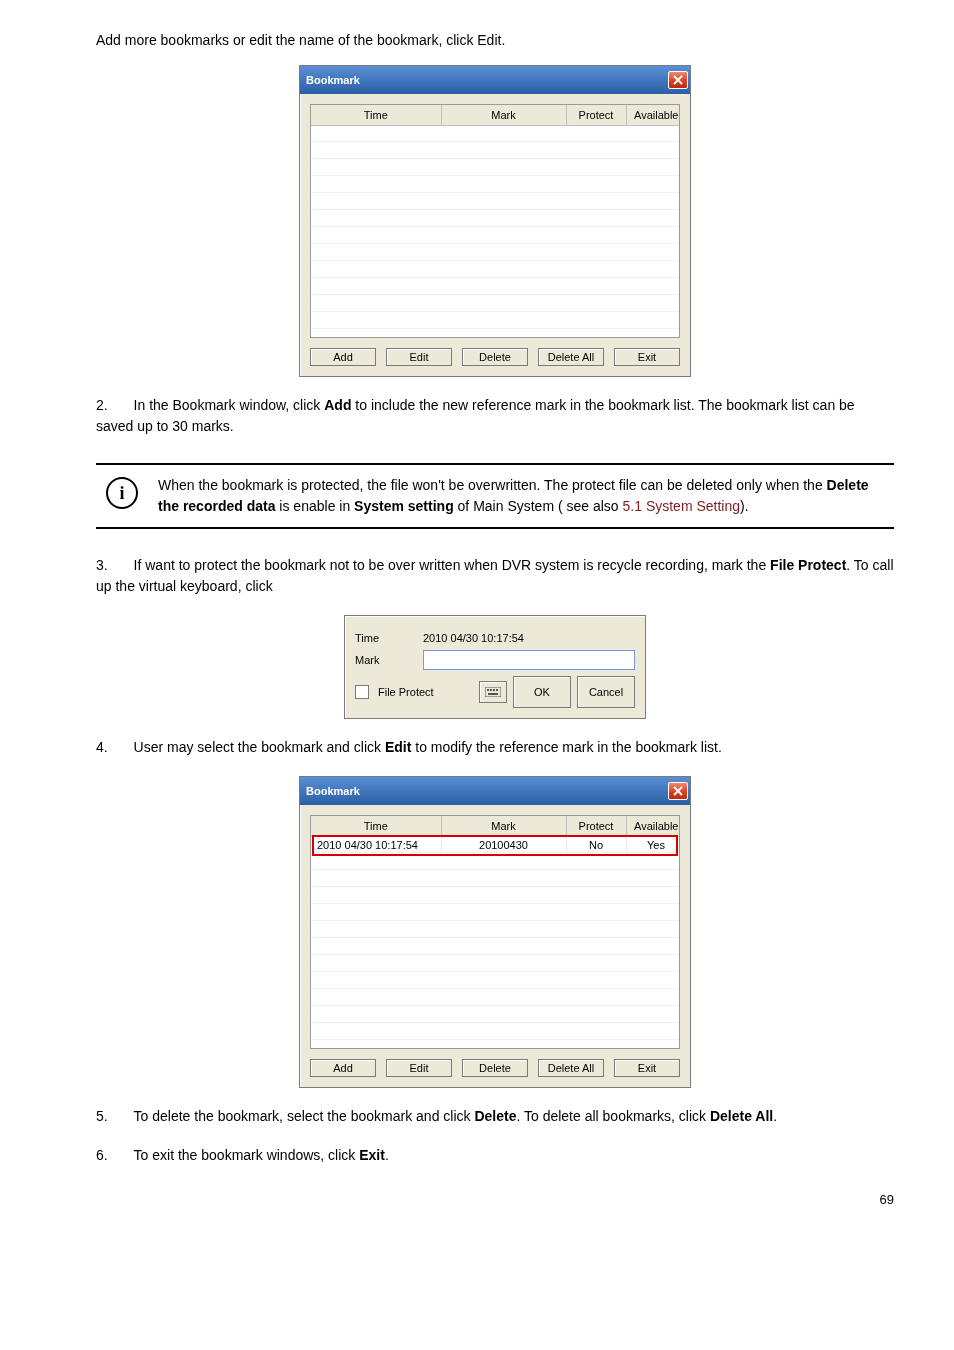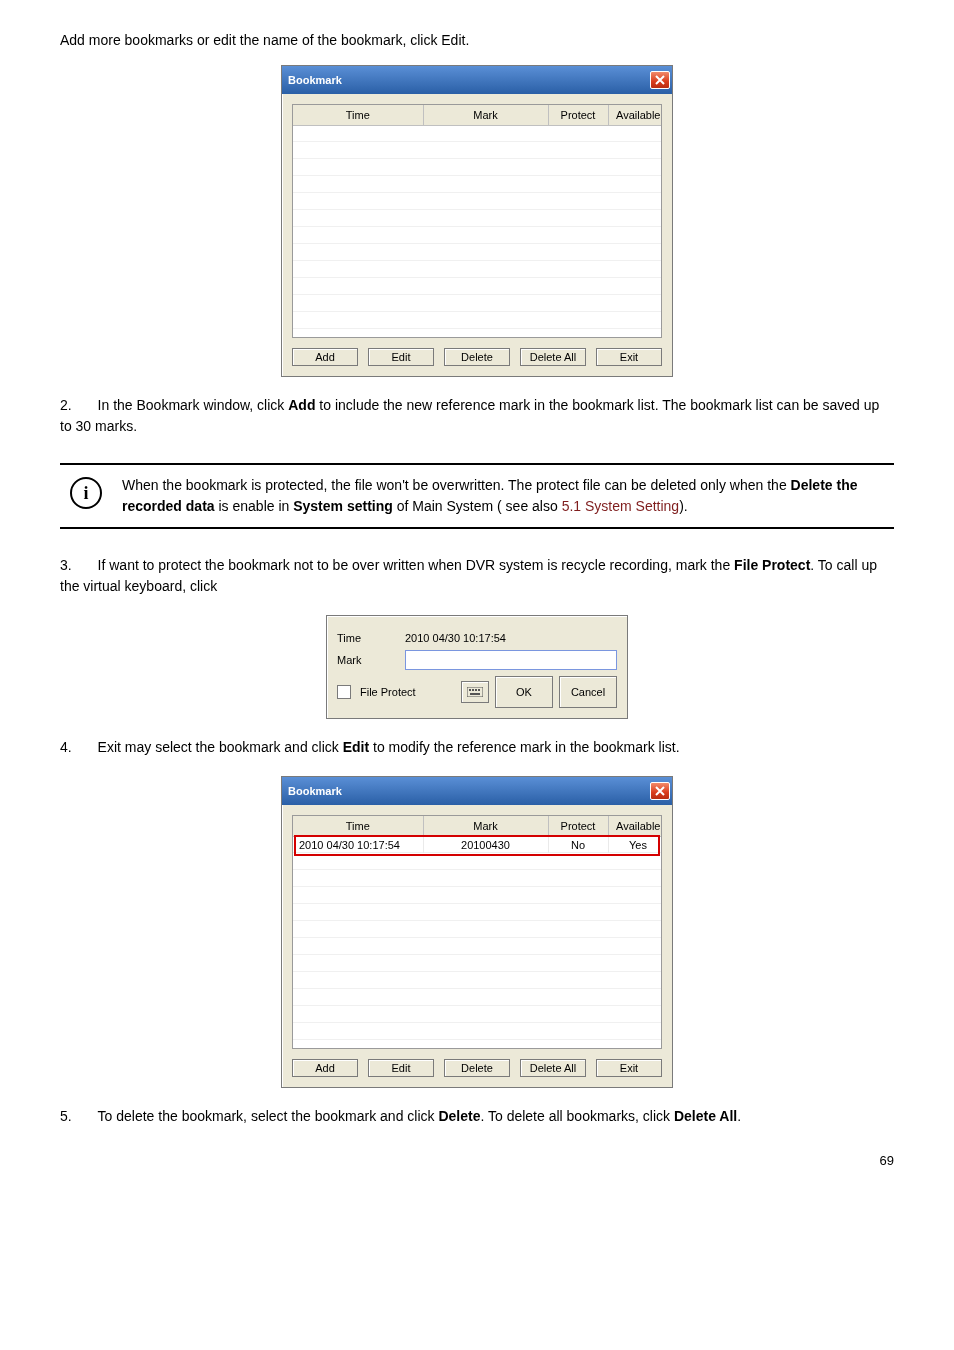--- a/index.html
+++ b/index.html
@@ -6,20 +6,21 @@
     margin: 0;
     padding: 0;
     font-family: Arial, sans-serif;
     font-size: 14px;
     color: #000;
     background: #fff;
     width: 954px;
   }
   .page {
     padding: 30px 60px;
+    margin-left: 36px;
   }
   .intro {
     margin-bottom: 14px;
     line-height: 1.5;
   }
   .step {
     margin: 18px 0;
     line-height: 1.5;
   }
   .step-indent {
@@ -334,21 +335,21 @@
           <div class="be-ok">OK</div>
           <div class="be-cancel">Cancel</div>
         </div>
       </div>
     </div>
   </div>
 
   <div class="step">
     <span>4.</span>
     <span class="step-indent">
-      <span>Exit may select the bookmark and click </span><b>Edit</b><span> to modify the reference mark in the bookmark list.</span>
+      <span>User may select the bookmark and click </span><b>Edit</b><span> to modify the reference mark in the bookmark list.</span>
     </span>
   </div>
 
   <div class="center-block">
     <div class="dialog bm-dialog">
       <div class="dlg-titlebar">
         <span class="dlg-title">Bookmark</span>
         <div class="close-btn">
           <svg width="10" height="10" viewBox="0 0 10 10">
               <path d="M1 1 L9 9 M9 1 L1 9" stroke="#fff" stroke-width="2"></path>
@@ -395,16 +396,22 @@
     </div>
   </div>
 
   <div class="step">
     <span>5.</span>
     <span class="step-indent">
       <span>To delete the bookmark, select the bookmark and click </span><b>Delete</b><span>. To delete all bookmarks, click </span><b>Delete All</b><span>.</span>
     </span>
   </div>
 
+  <div class="step">
+    <span>6.</span>
+    <span class="step-indent">
+      <span>To exit the bookmark windows, click </span><b>Exit</b><span>.</span>
+    </span>
+  </div>
 
   <div class="page-num">69</div>
 
 </div>
 
 </body></html>

